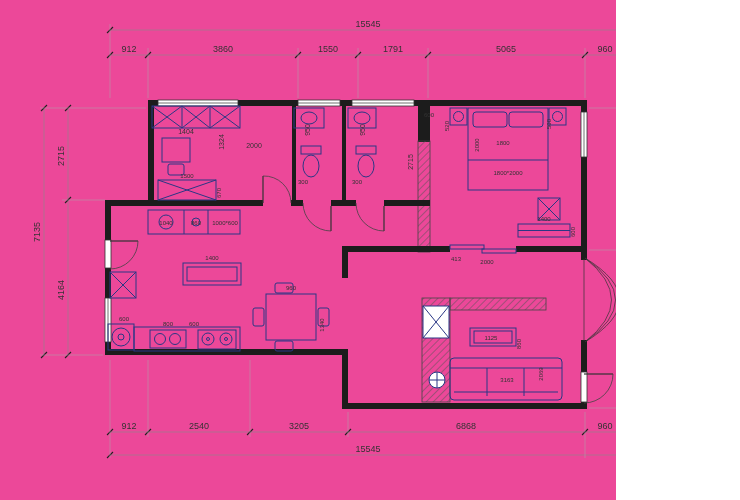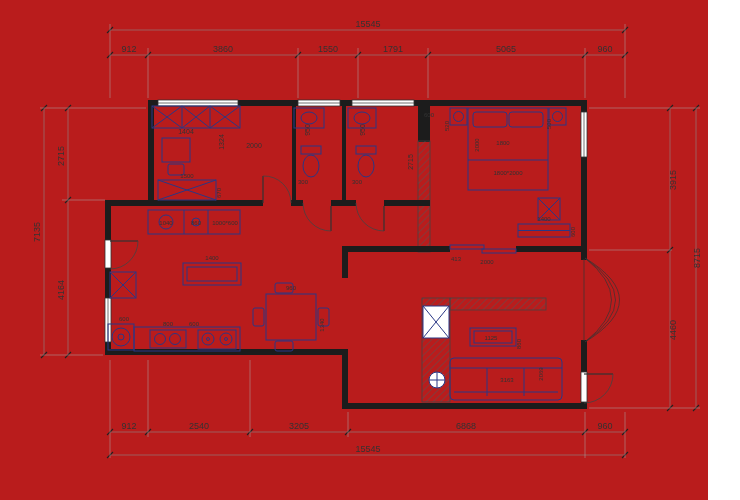--- a/index.html
+++ b/index.html
@@ -1,16 +1,16 @@
 <!DOCTYPE html>
 <html style="--wall: #1c1c1c; --fur: #2a3785; --dim: #8a8a8a;"><head>
 <meta charset="utf-8">
 <style>
   html,body{margin:0;padding:0;background:#ffffff;}
-  .stage{width:708px;height:500px;background:#b91c1c;position:relative;overflow:hidden;
+  .stage{width:616px;height:500px;background:#ec4899;position:relative;overflow:hidden;
          font-family:"Liberation Sans",sans-serif;}
   svg{display:block;}
   .lbl{font-family:"Liberation Sans",sans-serif;font-size:7px;fill:#333;text-anchor:middle;}
   .lbl.lg{font-size:9px;}
   .lbl.sm{font-size:6px;}
   .dim{stroke:var(--dim,#8a8a8a);stroke-width:.6;fill:none;}
   .ext{stroke:#aaa;stroke-width:.5;fill:none;}
   .tick{stroke:#222;stroke-width:1.1;}
   .wall{fill:var(--wall,#1c1c1c);stroke:none;}
   .fur{stroke:var(--fur,#2a3785);stroke-width:1;fill:none;}

